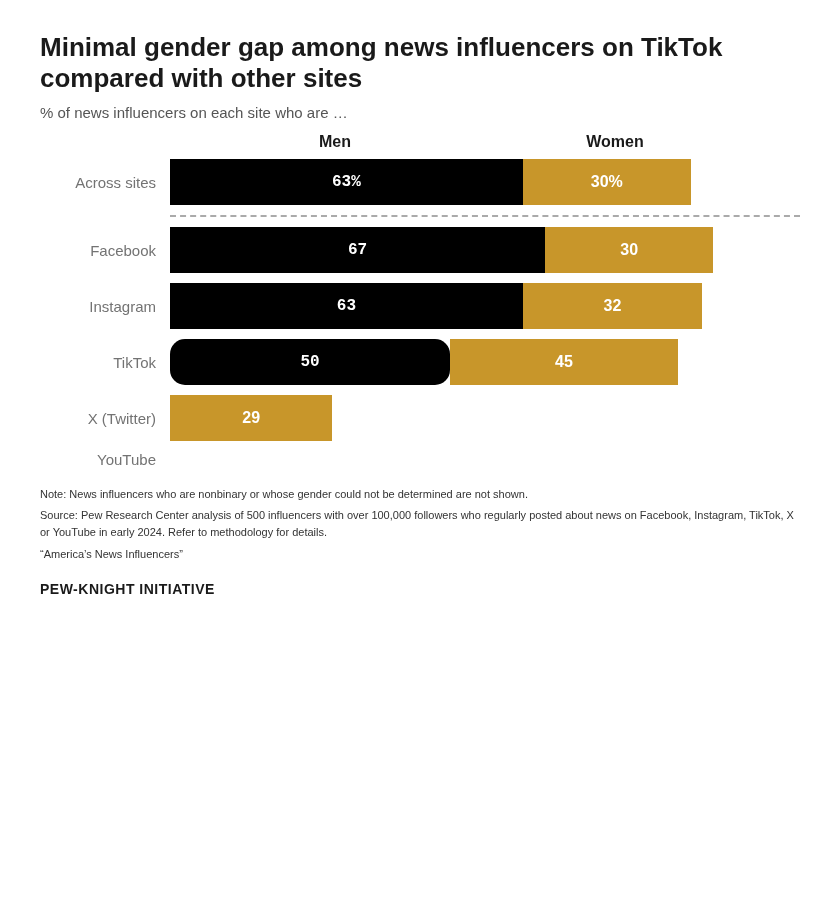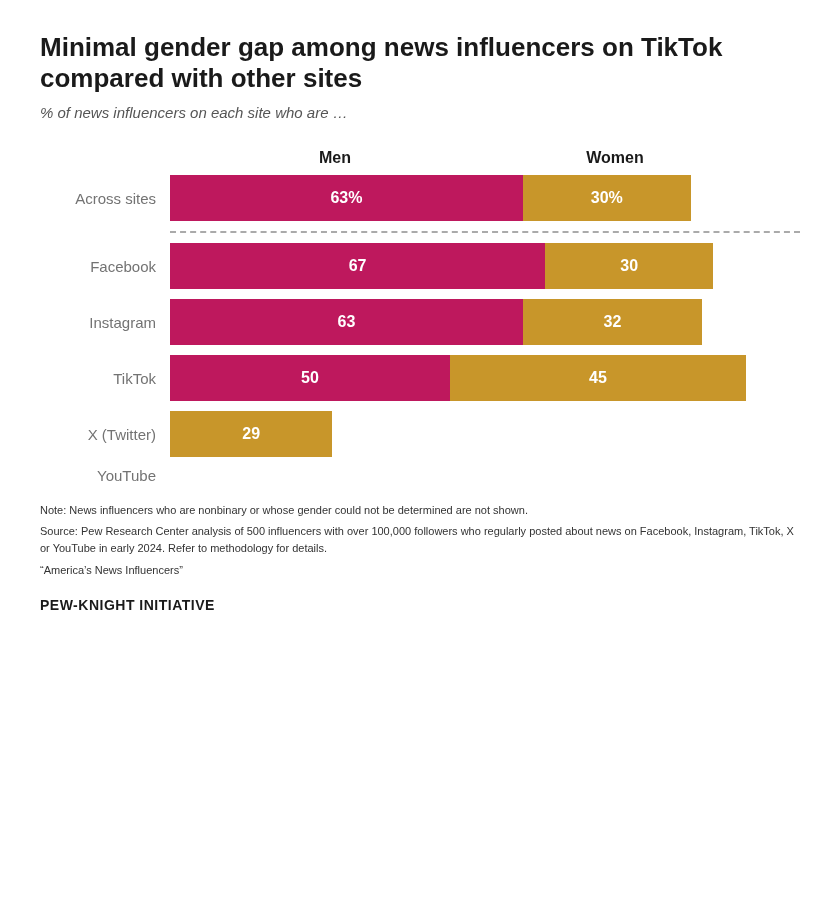--- a/index.html
+++ b/index.html
@@ -14,22 +14,21 @@
       font-size: 26px;
       font-weight: 700;
       line-height: 1.2;
       color: #1a1a1a;
       margin-bottom: 10px;
       max-width: 700px;
     }
     .chart-subtitle {
       font-size: 15px;
       color: #555;
-      font-style: italic;
-      margin-bottom: 28px;
+      margin-bottom: 12px;
     }
     .chart-area {
       margin-bottom: 18px;
     }
     .legend-row {
       display: flex;
       margin-left: 140px;
       margin-bottom: 8px;
     }
     .legend-men {
@@ -58,27 +57,28 @@
       text-align: right;
       padding-right: 14px;
       flex-shrink: 0;
     }
     .bar-container {
       display: flex;
       height: 46px;
       flex: 1;
     }
     .bar-men {
-      background: #be185d;
+      background: #000000;
       display: flex;
       align-items: center;
       justify-content: center;
       color: #fff;
       font-size: 16px;
       font-weight: 600;
+      font-family: Liberation Mono, monospace;
     }
     .bar-women {
       background: #c8962a;
       display: flex;
       align-items: center;
       justify-content: center;
       color: #fff;
       font-size: 16px;
       font-weight: 600;
       text-align: center;
@@ -147,22 +147,22 @@
       <div class="bar-row">
         <div class="bar-label">Instagram</div>
         <div class="bar-container">
           <div class="bar-men" style="width: 352.8px; flex-shrink: 0;">63</div>
           <div class="bar-women" style="width: 179.2px; flex-shrink: 0;">32</div>
         </div>
       </div>
       <div class="bar-row">
         <div class="bar-label">TikTok</div>
         <div class="bar-container">
-          <div class="bar-men" style="width: 280px; flex-shrink: 0;">50</div>
-          <div class="bar-women" style="width: 296px; flex-shrink: 0;">45</div>
+          <div class="bar-men" style="width: 280px; flex-shrink: 0; border-radius: 15px;">50</div>
+          <div class="bar-women" style="width: 228px; flex-shrink: 0;">45</div>
         </div>
       </div>
       <div class="bar-row">
         <div class="bar-label">X (Twitter)</div>
         <div class="bar-container">
           <div class="bar-women" style="width: 162.4px; flex-shrink: 0;">29</div>
         </div>
       </div>
       <div class="bar-row">
         <div class="bar-label">YouTube</div>

